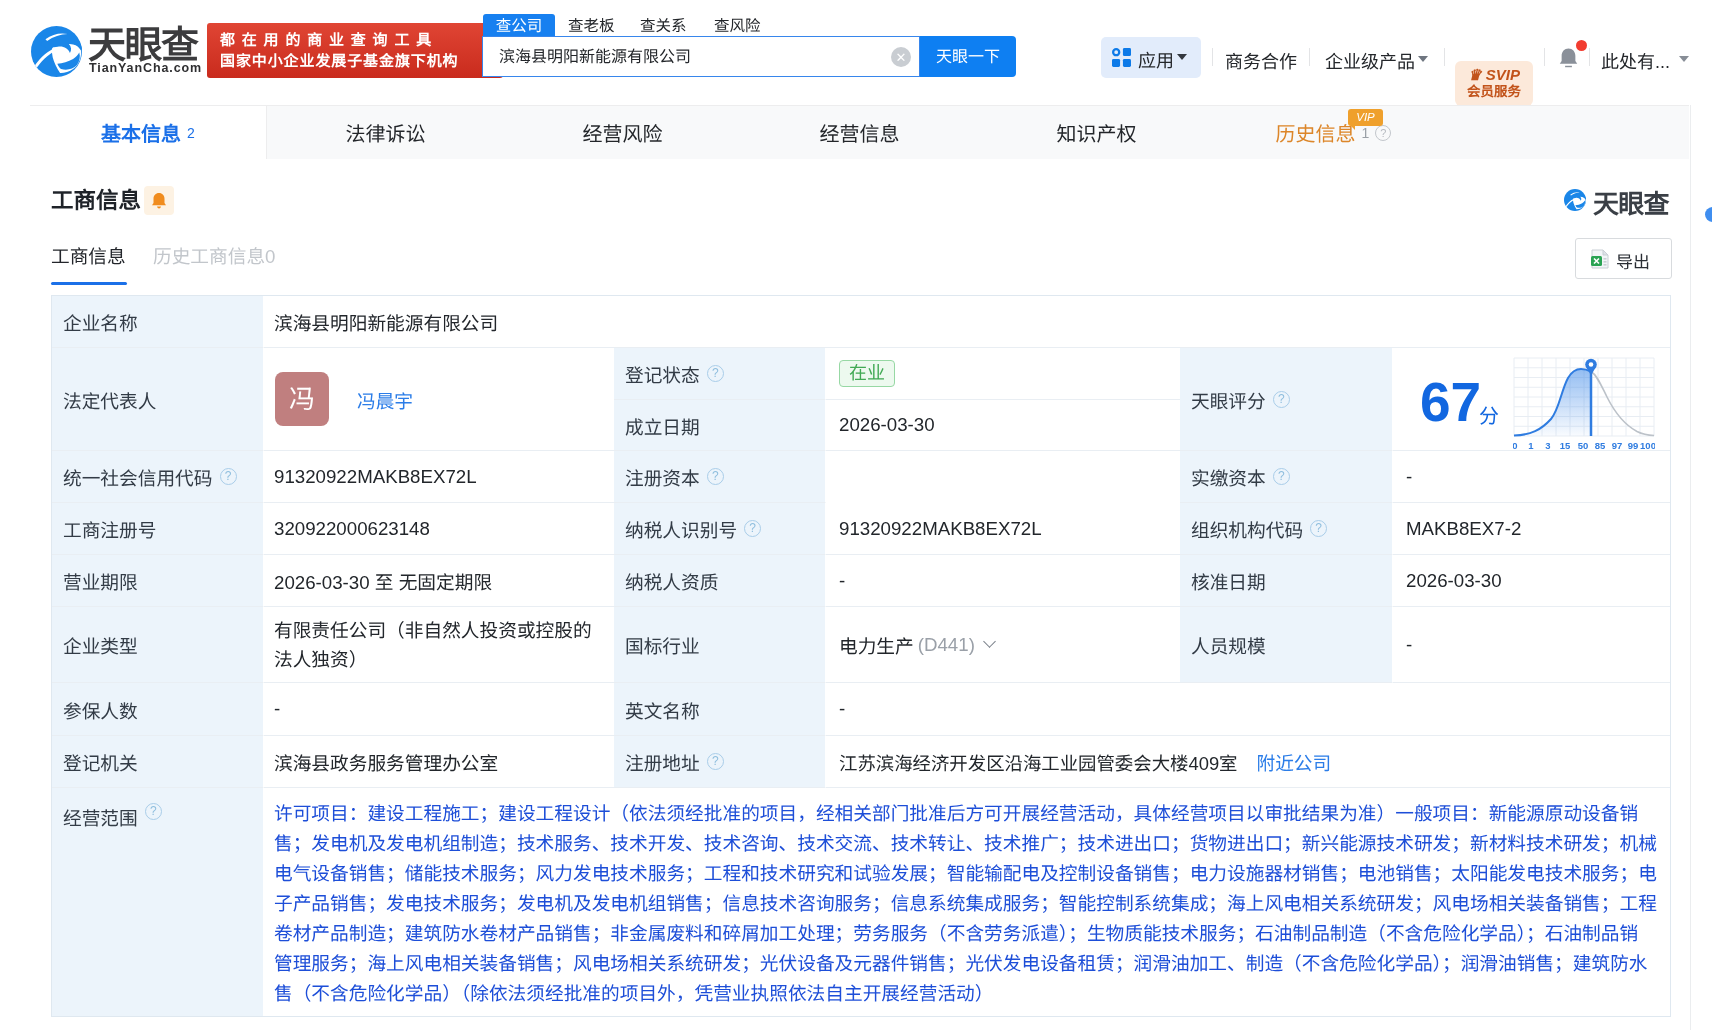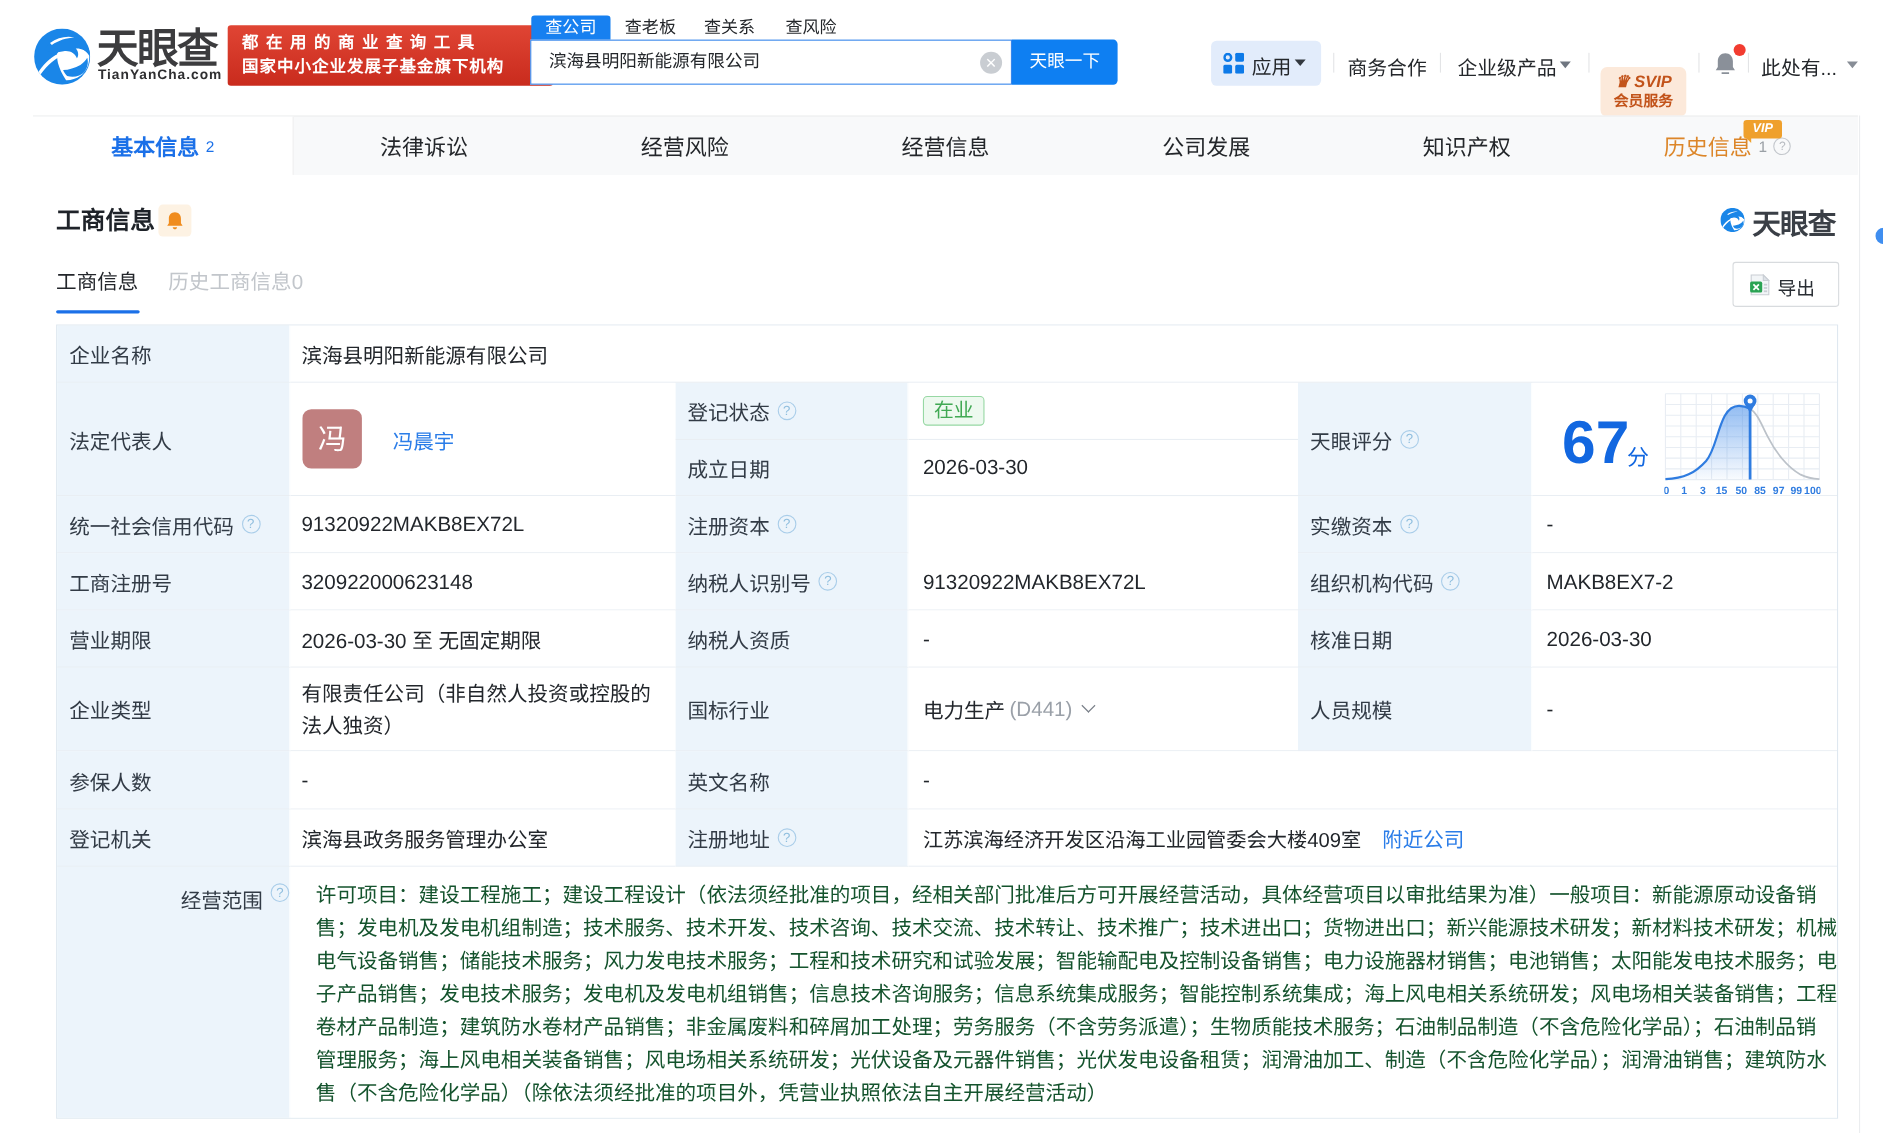--- a/index.html
+++ b/index.html
@@ -39,21 +39,21 @@
 #navbar { left:30px; top:105px; width:1659px; height:54px; background:#f8f9fa; border-top:1px solid #ededee; display:flex; }
 #navbar .tab { width:237px; height:100%; display:flex; align-items:center; justify-content:center;
   font-size:20px; color:#23262a; position:relative; }
 #navbar .tab.active { background:#fff; color:#1b70e8; font-weight:700; border-right:1px solid #ededee; }
 #navbar .cnt { font-size:14px; margin-left:6px; font-weight:400; }
 #navbar .tab.hist { color:#dc8629; }
 #navbar .hist .cnt { color:#9aa0a6; }
 .qicon { display:inline-block; width:16px; height:16px; border:1px solid #c3c7cc; border-radius:50%;
   color:#b6bac0; font-size:11px; line-height:14px; text-align:center; margin-left:6px; }
 #vipbadge { position:absolute; left:133px; top:3px; width:35px; height:17px; background:#efa02c; border-radius:3px;
-  color:#fff; font-size:11.5px; font-weight:700; font-style:italic; text-align:center; line-height:17px; }
+  color:#fff; font-size:11.5px; font-weight:400; font-style:italic; text-align:center; line-height:17px; }
 #vipbadge:after { content:""; position:absolute; left:2px; bottom:-4px; width:0; height:0;
   border-left:5px solid transparent; border-right:0 solid transparent; border-top:5px solid #efa02c; }
 
 
 #sec-title { left:51px; top:182px; font-size:22.5px; font-weight:700; color:#1f2329; }
 #bellbox { left:144px; top:186px; width:30px; height:29px; background:#fdf2e3; border-radius:4px; }
 #wlogo-text { left:1593px; top:183px; font-size:26px; font-weight:700; color:#3a3f46; letter-spacing:-0.8px; }
 .subtab1 { left:51px; top:241px; font-size:18.7px; color:#23262b; font-weight:500; }
 .subtab2 { left:153px; top:241px; font-size:18.7px; color:#c2c6cb; }
 #subline { left:51px; top:282px; width:76px; height:3px; background:#1b70e8; border-radius:2px; }
@@ -62,34 +62,34 @@
 
 
 #tbl { left:51px; top:295px; width:1620px; height:722px; border:1px solid #dfe8f0;
   display:grid; grid-template-columns:212px 350px 212px 354px 213px 277px;
   grid-template-rows:52px 52px 51px 52px 52px 52px 76px 53px 52px 228px; }
 .lb { background:#ecf4fb; border-right:1px solid #fff; border-bottom:1px solid #e9eef3;
   display:flex; align-items:center; padding-left:11px; font-size:18.7px; color:#323b46; }
 .vl { background:#fff; border-bottom:1px solid #e9eef3; display:flex; align-items:center;
   padding-left:13px; font-size:18.7px; color:#22262b; position:relative; }
 .vl.p10 { padding-left:10px; }
-.nob { border-bottom:none;justify-content:flex-end; }
+.nob { border-bottom:none; }
 .q { display:inline-block; flex:none; width:17px; height:17px; border:1px solid #a9cde9; border-radius:50%;
   color:#8fbede; font-size:12px; line-height:15px; text-align:center; margin-left:7px; font-weight:400; }
 #avatar { width:54px; height:54px; background:#c07f7f; border-radius:8px; color:#fff; font-size:26px;
   text-align:center; line-height:54px; margin-left:1px; }
 .link { color:#2b7de8; }
 #tag-zy { display:inline-block; padding:0 9px; height:27px; line-height:25px; border:1px solid #97d8a4;
   background:#edf9ef; color:#41a954; border-radius:4px; font-size:18px; }
 .gray { color:#9aa0a8; }
 .dcaret { display:inline-block; width:9px; height:9px; border-right:1.8px solid #787f88; border-bottom:1.8px solid #787f88;
   transform:rotate(45deg); margin-left:10px; margin-top:-6px; }
 #score67 { position:absolute; left:27px; top:27px; font-size:55px; font-weight:700; color:#1267e0; line-height:55px; }
 #scorefen { position:absolute; left:86px; top:52px; font-size:20px; color:#1267e0; }
-#bizscope { padding:11px 0 0 10px; font-size:18.7px; line-height:30px; color:#14532d; white-space:nowrap; }
+#bizscope { padding:11px 0 0 10px; font-size:18.7px; line-height:30px; color:#1d4ed8; white-space:nowrap; }
 
 
 #redge { left:1690px; top:105px; width:1px; height:925px; background:#ebedef; }
 #bluedot { left:1705px; top:207px; width:15px; height:15px; border-radius:50%; background:#3f8ef0; }
 </style>
 </head>
 <body>
 <div id="page">
 
 <svg class="abs" style="left:31px;top:26px" width="51" height="51" viewBox="0 0 60 60">
@@ -150,21 +150,20 @@
 </svg>
 <div class="abs" id="reddot"></div>
 <div class="abs hnav" style="left:1601px">此处有...</div>
 <div class="caret abs" style="left:1679px;top:56px;border-top-color:#878d96"></div>
 
 <div class="abs" id="navbar">
   <div class="tab active">基本信息<span class="cnt">2</span></div>
   <div class="tab">法律诉讼</div>
   <div class="tab">经营风险</div>
   <div class="tab">经营信息</div>
-  <div class="tab">公司发展</div>
   <div class="tab">知识产权</div>
   <div class="tab hist">历史信息<span class="cnt">1</span><span class="qicon">?</span>
     <div id="vipbadge">VIP</div>
   </div>
 </div>
 
 <div class="abs" id="sec-title">工商信息</div>
 <div class="abs" id="bellbox">
   <svg class="abs" style="left:7px;top:6px" width="16" height="18" viewBox="0 0 16 18">
     <path d="M8 1 C4.7 1 2.5 3.5 2.5 6.8 L2.5 11 L1 13.2 L15 13.2 L13.5 11 L13.5 6.8 C13.5 3.5 11.3 1 8 1 Z" fill="#f08c1e"></path>

